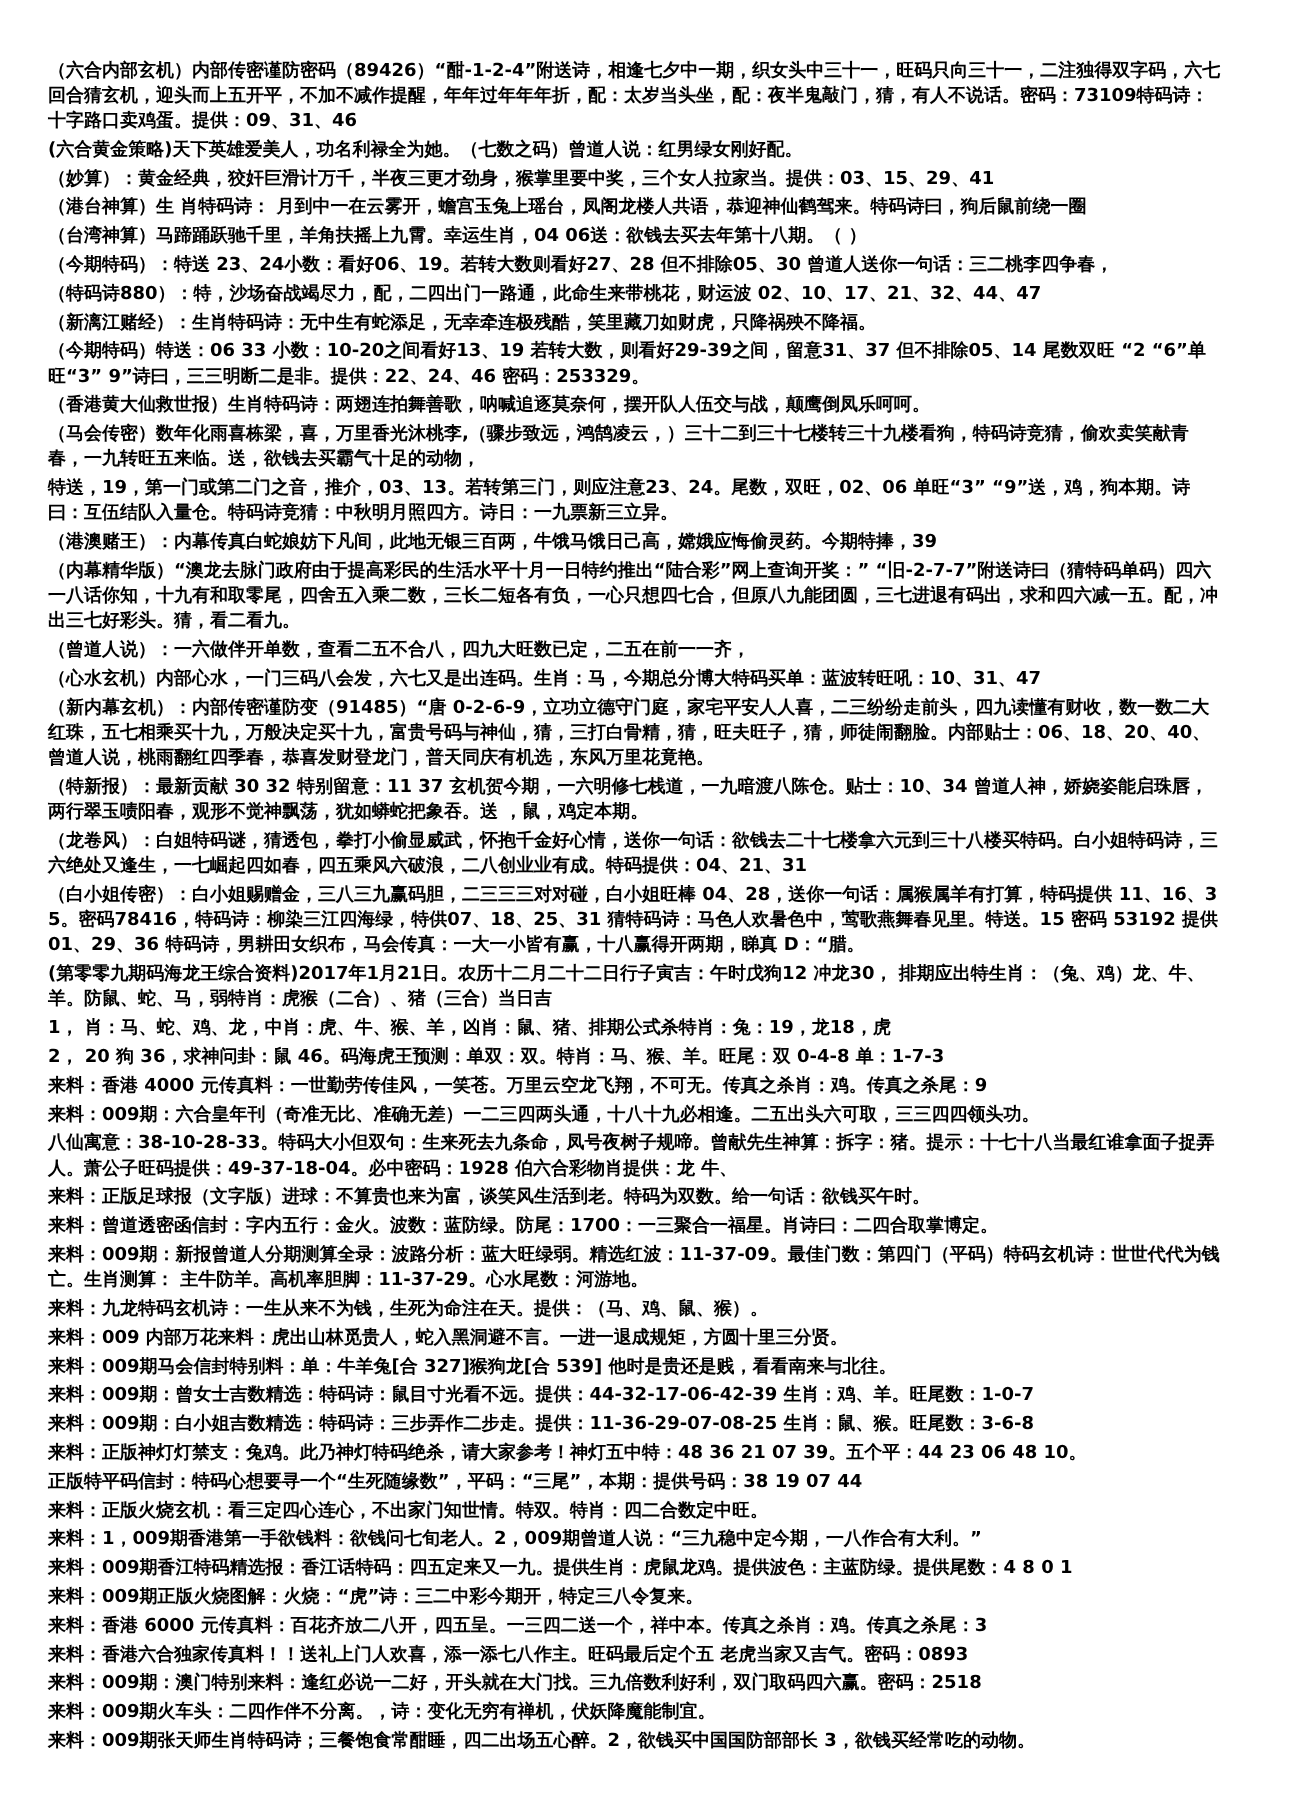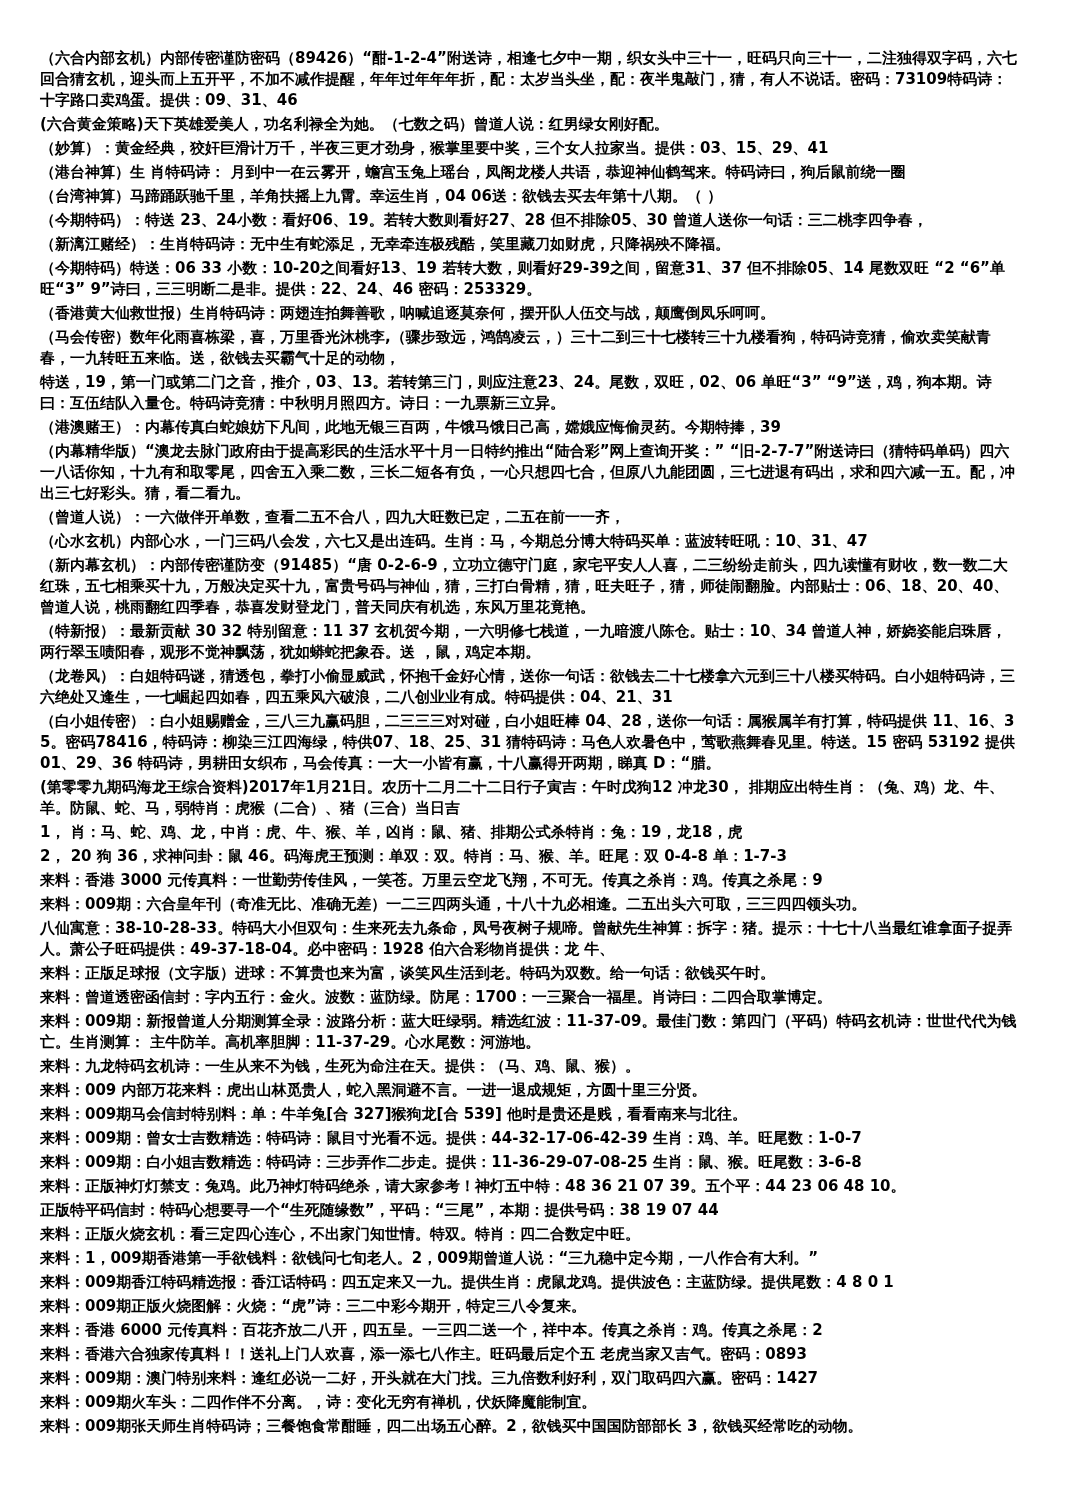--- a/index.html
+++ b/index.html
@@ -36,52 +36,53 @@
 <body>
 
 <div class="doc">
   <div id="paragraphs">
       <p class="line">（六合内部玄机）内部传密谨防密码（89426）“酣-1-2-4”附送诗，相逢七夕中一期，织女头中三十一，旺码只向三十一，二注独得双字码，六七回合猜玄机，迎头而上五开平，不加不减作提醒，年年过年年年折，配：太岁当头坐，配：夜半鬼敲门，猜，有人不说话。密码：73109特码诗：十字路口卖鸡蛋。提供：09、31、46</p>
       <p class="line">(六合黄金策略)天下英雄爱美人，功名利禄全为她。（七数之码）曾道人说：红男绿女刚好配。</p>
       <p class="line">（妙算）：黄金经典，狡奸巨滑计万千，半夜三更才劲身，猴掌里要中奖，三个女人拉家当。提供：03、15、29、41</p>
       <p class="line">（港台神算）生 肖特码诗： 月到中一在云雾开，蟾宫玉兔上瑶台，凤阁龙楼人共语，恭迎神仙鹤驾来。特码诗曰，狗后鼠前绕一圈</p>
       <p class="line">（台湾神算）马蹄踊跃驰千里，羊角扶摇上九霄。幸运生肖，04 06送：欲钱去买去年第十八期。（ ）</p>
       <p class="line">（今期特码）：特送 23、24小数：看好06、19。若转大数则看好27、28 但不排除05、30 曾道人送你一句话：三二桃李四争春，</p>
+      <p class="line">（特码诗880）：特，沙场奋战竭尽力，配，二四出门一路通，此命生来带桃花，财运波 02、10、17、21、32、44、47</p>
       <p class="line">（新漓江赌经）：生肖特码诗：无中生有蛇添足，无幸牵连极残酷，笑里藏刀如财虎，只降祸殃不降福。</p>
       <p class="line">（今期特码）特送：06 33 小数：10-20之间看好13、19 若转大数，则看好29-39之间，留意31、37 但不排除05、14 尾数双旺 “2 “6”单旺“3” 9”诗曰，三三明断二是非。提供：22、24、46 密码：253329。</p>
       <p class="line">（香港黄大仙救世报）生肖特码诗：两翅连拍舞善歌，呐喊追逐莫奈何，摆开队人伍交与战，颠鹰倒凤乐呵呵。</p>
       <p class="line">（马会传密）数年化雨喜栋梁，喜，万里香光沐桃李,（骤步致远，鸿鹄凌云，）三十二到三十七楼转三十九楼看狗，特码诗竞猜，偷欢卖笑献青春，一九转旺五来临。送，欲钱去买霸气十足的动物，</p>
       <p class="line">特送，19，第一门或第二门之音，推介，03、13。若转第三门，则应注意23、24。尾数，双旺，02、06 单旺“3” “9”送，鸡，狗本期。诗曰：互伍结队入量仓。特码诗竞猜：中秋明月照四方。诗日：一九票新三立异。</p>
       <p class="line">（港澳赌王）：内幕传真白蛇娘妨下凡间，此地无银三百两，牛饿马饿日己高，嫦娥应悔偷灵药。今期特捧，39</p>
       <p class="line">（内幕精华版）“澳龙去脉门政府由于提高彩民的生活水平十月一日特约推出“陆合彩”网上查询开奖：” “旧-2-7-7”附送诗曰（猜特码单码）四六一八话你知，十九有和取零尾，四舍五入乘二数，三长二短各有负，一心只想四七合，但原八九能团圆，三七进退有码出，求和四六减一五。配，冲出三七好彩头。猜，看二看九。</p>
       <p class="line">（曾道人说）：一六做伴开单数，查看二五不合八，四九大旺数已定，二五在前一一齐，</p>
       <p class="line">（心水玄机）内部心水，一门三码八会发，六七又是出连码。生肖：马，今期总分博大特码买单：蓝波转旺吼：10、31、47</p>
       <p class="line">（新内幕玄机）：内部传密谨防变（91485）“唐 0-2-6-9，立功立德守门庭，家宅平安人人喜，二三纷纷走前头，四九读懂有财收，数一数二大红珠，五七相乘买十九，万般决定买十九，富贵号码与神仙，猜，三打白骨精，猜，旺夫旺子，猜，师徒闹翻脸。内部贴士：06、18、20、40、曾道人说，桃雨翻红四季春，恭喜发财登龙门，普天同庆有机选，东风万里花竟艳。</p>
       <p class="line">（特新报）：最新贡献 30 32 特别留意：11 37 玄机贺今期，一六明修七栈道，一九暗渡八陈仓。贴士：10、34 曾道人神，娇娆姿能启珠唇，两行翠玉啧阳春，观形不觉神飘荡，犹如蟒蛇把象吞。送 ，鼠，鸡定本期。</p>
       <p class="line">（龙卷风）：白姐特码谜，猜透包，拳打小偷显威武，怀抱千金好心情，送你一句话：欲钱去二十七楼拿六元到三十八楼买特码。白小姐特码诗，三六绝处又逢生，一七崛起四如春，四五乘风六破浪，二八创业业有成。特码提供：04、21、31</p>
       <p class="line">（白小姐传密）：白小姐赐赠金，三八三九赢码胆，二三三三对对碰，白小姐旺棒 04、28，送你一句话：属猴属羊有打算，特码提供 11、16、35。密码78416，特码诗：柳染三江四海绿，特供07、18、25、31 猜特码诗：马色人欢暑色中，莺歌燕舞春见里。特送。15 密码 53192 提供01、29、36 特码诗，男耕田女织布，马会传真：一大一小皆有赢，十八赢得开两期，睇真 D：“腊。</p>
       <p class="line">(第零零九期码海龙王综合资料)2017年1月21日。农历十二月二十二日行子寅吉：午时戊狗12 冲龙30， 排期应出特生肖：（兔、鸡）龙、牛、羊。防鼠、蛇、马，弱特肖：虎猴（二合）、猪（三合）当日吉</p>
       <p class="line">1， 肖：马、蛇、鸡、龙，中肖：虎、牛、猴、羊，凶肖：鼠、猪、排期公式杀特肖：兔：19，龙18，虎</p>
       <p class="line">2， 20 狗 36，求神问卦：鼠 46。码海虎王预测：单双：双。特肖：马、猴、羊。旺尾：双 0-4-8 单：1-7-3</p>
-      <p class="line">来料：香港 3000 元传真料：一世勤劳传佳风，一笑苍。万里云空龙飞翔，不可无。传真之杀肖：鸡。传真之杀尾：9</p>
+      <p class="line">来料：香港 4000 元传真料：一世勤劳传佳风，一笑苍。万里云空龙飞翔，不可无。传真之杀肖：鸡。传真之杀尾：9</p>
       <p class="line">来料：009期：六合皇年刊（奇准无比、准确无差）一二三四两头通，十八十九必相逢。二五出头六可取，三三四四领头功。</p>
       <p class="line">八仙寓意：38-10-28-33。特码大小但双句：生来死去九条命，凤号夜树子规啼。曾献先生神算：拆字：猪。提示：十七十八当最红谁拿面子捉弄人。萧公子旺码提供：49-37-18-04。必中密码：1928 伯六合彩物肖提供：龙 牛、</p>
       <p class="line">来料：正版足球报（文字版）进球：不算贵也来为富，谈笑风生活到老。特码为双数。给一句话：欲钱买午时。</p>
       <p class="line">来料：曾道透密函信封：字内五行：金火。波数：蓝防绿。防尾：1700：一三聚合一福星。肖诗曰：二四合取掌博定。</p>
       <p class="line">来料：009期：新报曾道人分期测算全录：波路分析：蓝大旺绿弱。精选红波：11-37-09。最佳门数：第四门（平码）特码玄机诗：世世代代为钱亡。生肖测算： 主牛防羊。高机率胆脚：11-37-29。心水尾数：河游地。</p>
       <p class="line">来料：九龙特码玄机诗：一生从来不为钱，生死为命注在天。提供：（马、鸡、鼠、猴）。</p>
       <p class="line">来料：009 内部万花来料：虎出山林觅贵人，蛇入黑洞避不言。一进一退成规矩，方圆十里三分贤。</p>
       <p class="line">来料：009期马会信封特别料：单：牛羊兔[合 327]猴狗龙[合 539] 他时是贵还是贱，看看南来与北往。</p>
       <p class="line">来料：009期：曾女士吉数精选：特码诗：鼠目寸光看不远。提供：44-32-17-06-42-39 生肖：鸡、羊。旺尾数：1-0-7</p>
       <p class="line">来料：009期：白小姐吉数精选：特码诗：三步弄作二步走。提供：11-36-29-07-08-25 生肖：鼠、猴。旺尾数：3-6-8</p>
       <p class="line">来料：正版神灯灯禁支：兔鸡。此乃神灯特码绝杀，请大家参考！神灯五中特：48 36 21 07 39。五个平：44 23 06 48 10。</p>
       <p class="line">正版特平码信封：特码心想要寻一个“生死随缘数”，平码：“三尾”，本期：提供号码：38 19 07 44</p>
       <p class="line">来料：正版火烧玄机：看三定四心连心，不出家门知世情。特双。特肖：四二合数定中旺。</p>
       <p class="line">来料：1，009期香港第一手欲钱料：欲钱问七旬老人。2，009期曾道人说：“三九稳中定今期，一八作合有大利。”</p>
       <p class="line">来料：009期香江特码精选报：香江话特码：四五定来又一九。提供生肖：虎鼠龙鸡。提供波色：主蓝防绿。提供尾数：4 8 0 1</p>
       <p class="line">来料：009期正版火烧图解：火烧：“虎”诗：三二中彩今期开，特定三八令复来。</p>
-      <p class="line">来料：香港 6000 元传真料：百花齐放二八开，四五呈。一三四二送一个，祥中本。传真之杀肖：鸡。传真之杀尾：2</p>
+      <p class="line">来料：香港 6000 元传真料：百花齐放二八开，四五呈。一三四二送一个，祥中本。传真之杀肖：鸡。传真之杀尾：3</p>
       <p class="line">来料：香港六合独家传真料！！送礼上门人欢喜，添一添七八作主。旺码最后定个五 老虎当家又吉气。密码：0893</p>
-      <p class="line">来料：009期：澳门特别来料：逢红必说一二好，开头就在大门找。三九倍数利好利，双门取码四六赢。密码：1427</p>
+      <p class="line">来料：009期：澳门特别来料：逢红必说一二好，开头就在大门找。三九倍数利好利，双门取码四六赢。密码：2518</p>
       <p class="line">来料：009期火车头：二四作伴不分离。，诗：变化无穷有禅机，伏妖降魔能制宜。</p>
       <p class="line">来料：009期张天师生肖特码诗；三餐饱食常酣睡，四二出场五心醉。2，欲钱买中国国防部部长 3，欲钱买经常吃的动物。</p>
     </div>
 </div>
 
 </body></html>

